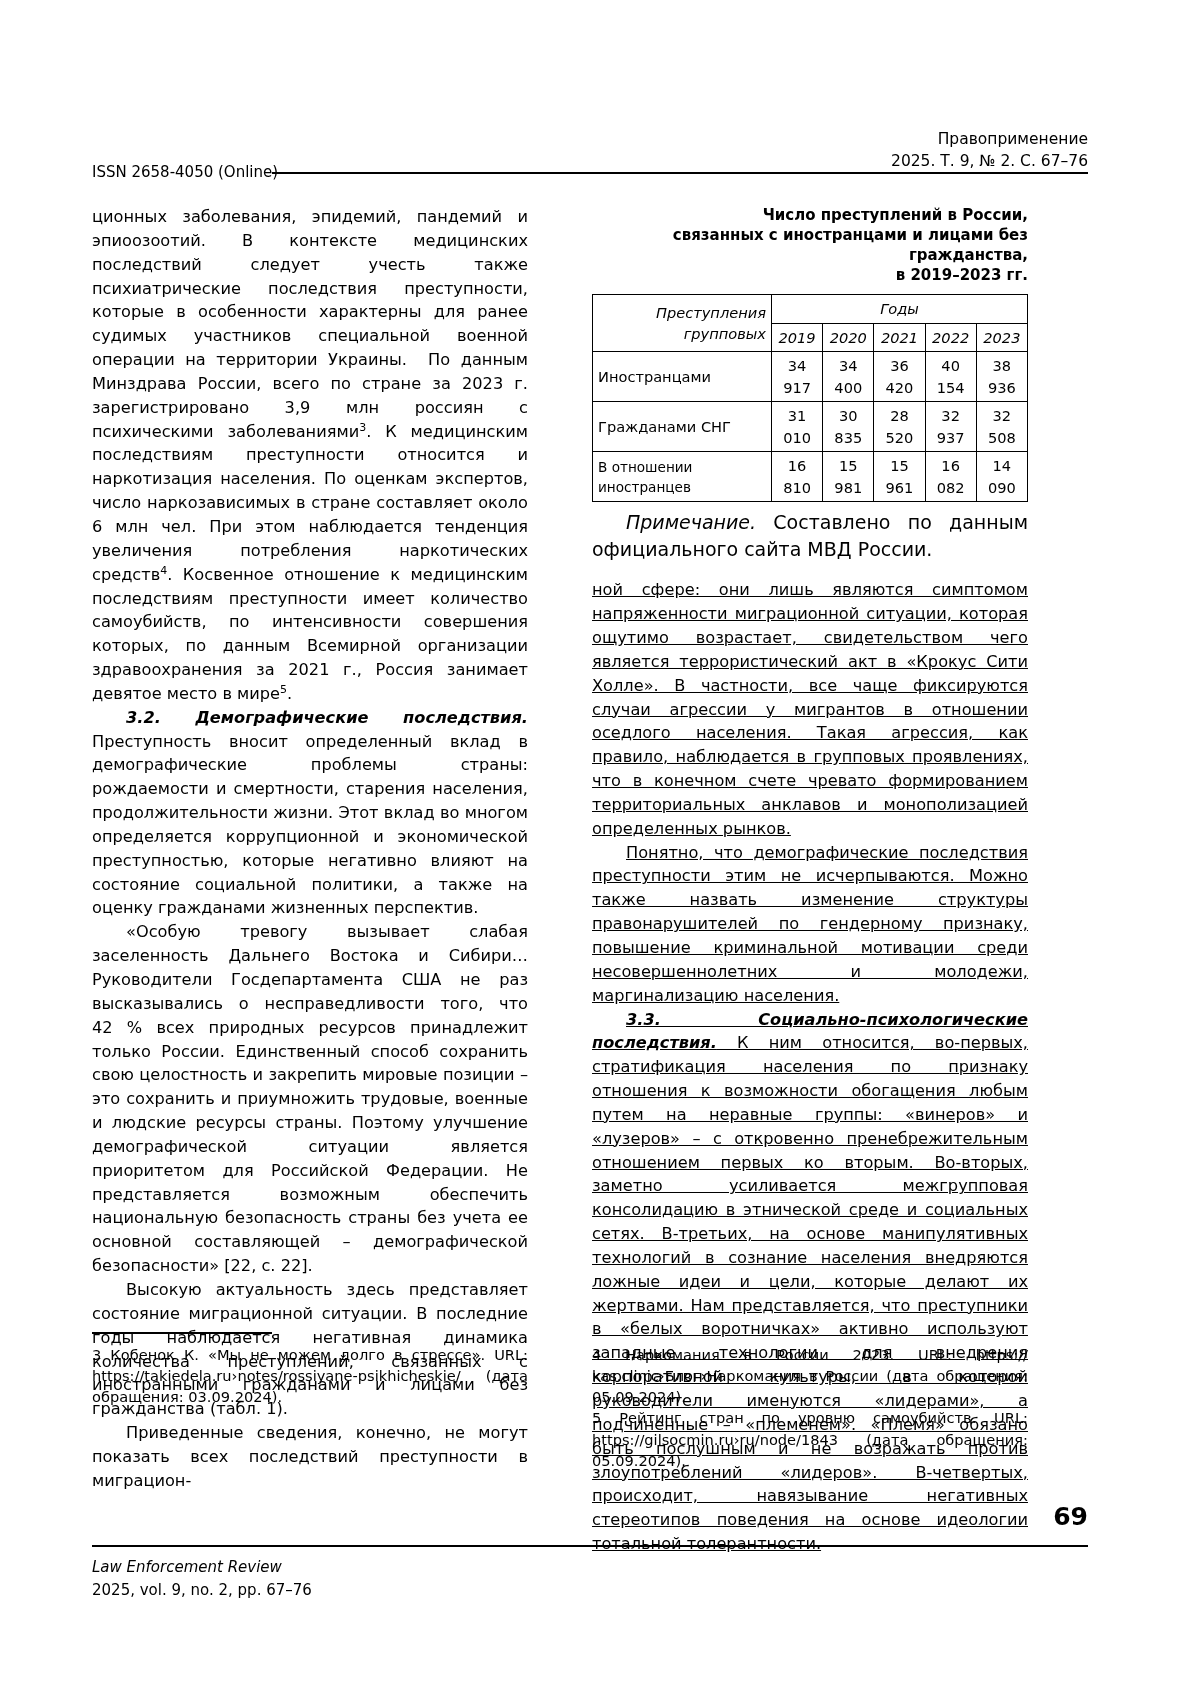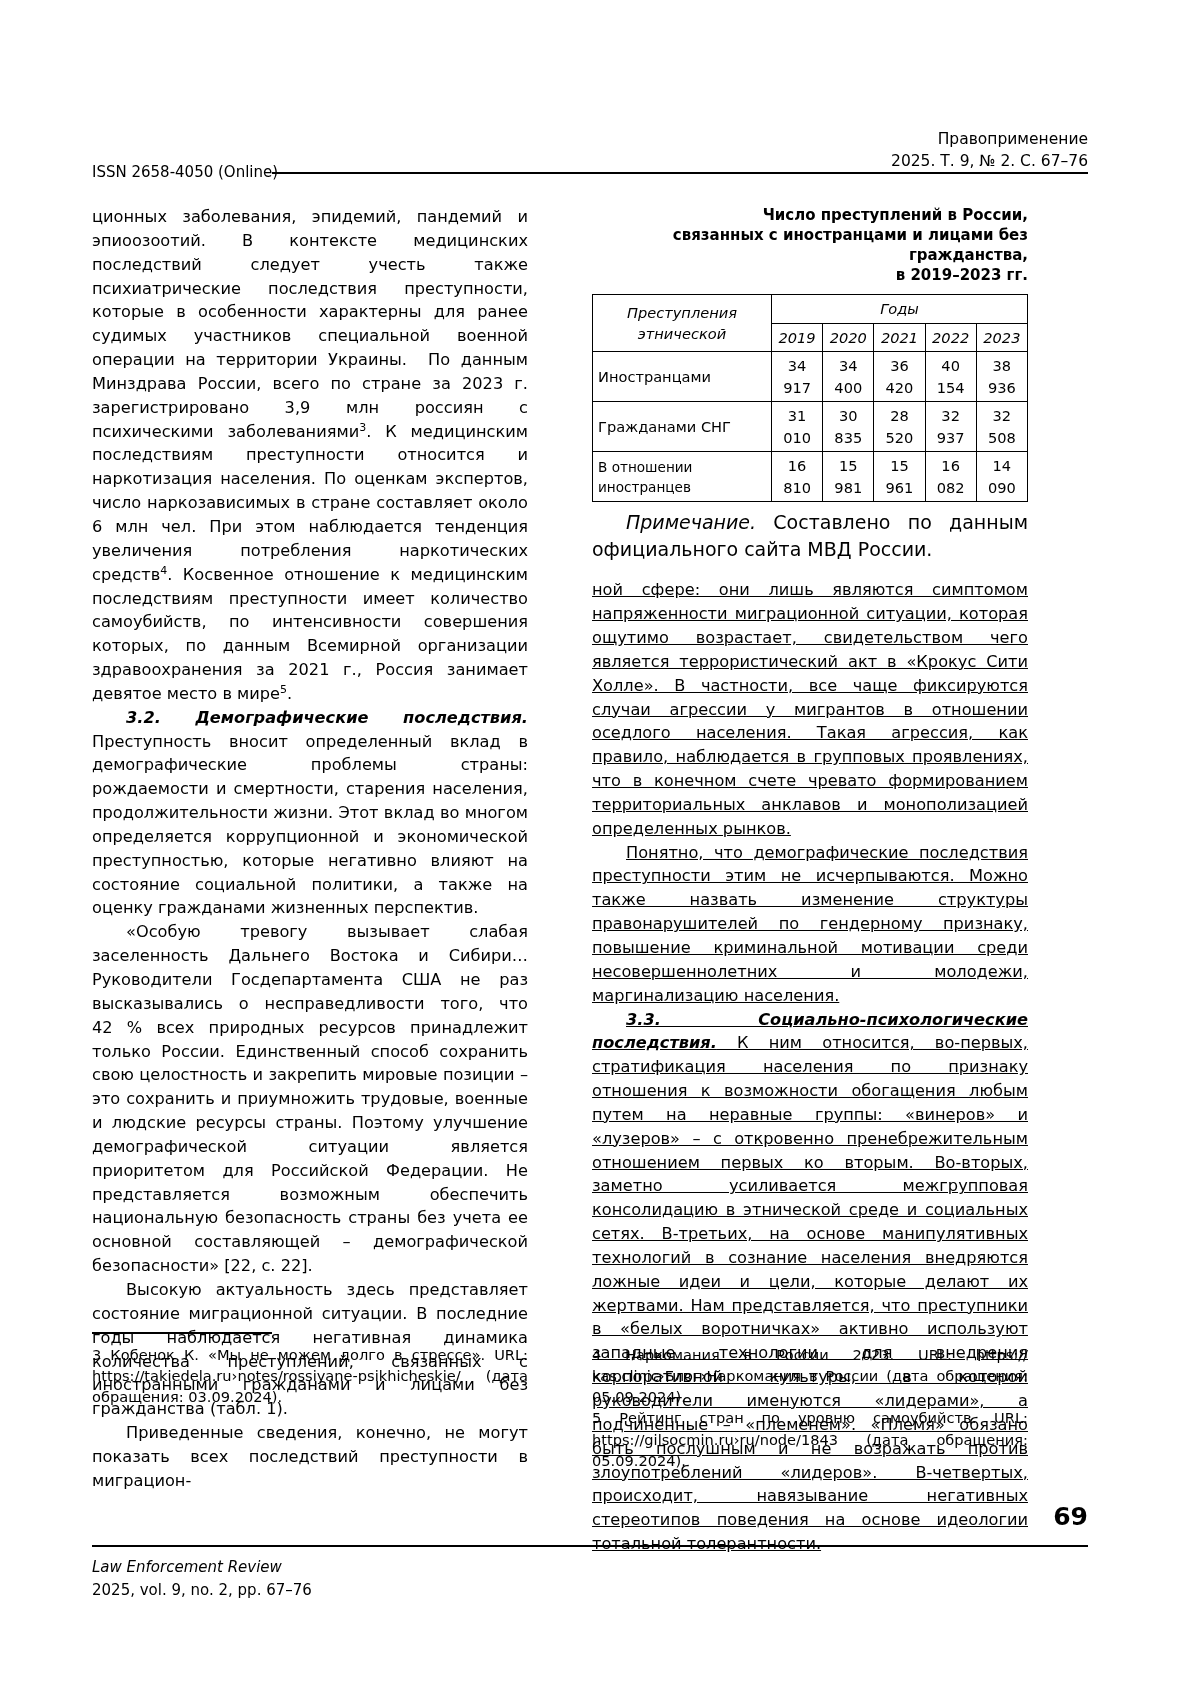--- a/index.html
+++ b/index.html
@@ -93,21 +93,21 @@
     font-size: 14.6px;
   }
   table.data td, table.data th {
     border: 1px solid #000;
     padding: 3px 5px;
     vertical-align: middle;
     font-weight: normal;
     text-align: center;
   }
   table.data td.lbl, table.data th.lbl {
-    text-align: center;
+    text-align: right;
     font-style: italic;
   }
   table.data td.rowlbl {
     text-align: left;
     font-style: normal;
   }
   table.data th.years { font-style: italic; }
   table.data th.yr { font-style: italic; }
   .tbl-note {
     margin-top: 7px;
@@ -199,21 +199,21 @@
       <div>Число преступлений в России,</div>
       <div>связанных с иностранцами и лицами без гражданства,</div>
       <div>в 2019–2023 гг.</div>
     </div>
 
     <table class="data">
       <tbody>
           <tr>
         <td class="lbl" rowspan="2" style="width:168px;">
           <div>Преступления</div>
-          <div>этнической</div>
+          <div>групповых</div>
         </td>
         <th class="years" colspan="5">Годы</th>
       </tr>
       <tr>
         <th class="yr">2019</th>
         <th class="yr">2020</th>
         <th class="yr">2021</th>
         <th class="yr">2022</th>
         <th class="yr">2023</th>
       </tr>

